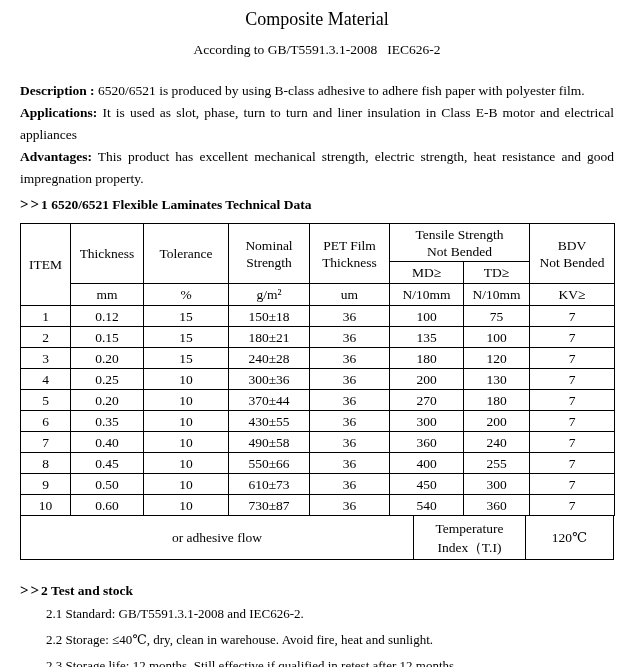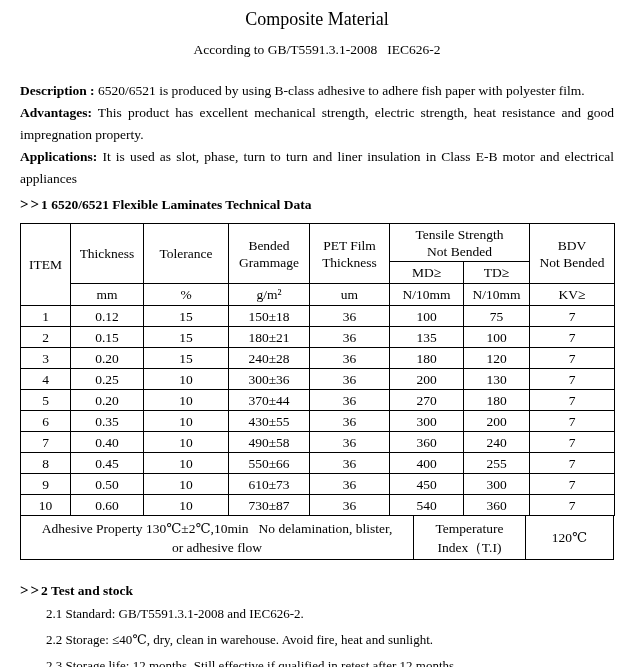--- a/index.html
+++ b/index.html
@@ -55,43 +55,43 @@
   .sub-item { font-size: 13px; line-height: 26px; padding-left: 26px; }
 </style>
 </head>
 <body>
 
 <h1 class="title">Composite Material</h1>
 <div class="subtitle">According to GB/T5591.3.1-2008   IEC626-2</div>
 
 <div class="intro">
   <p class="para"><span class="plabel">Description :</span><span> 6520/6521 is produced by using B-class adhesive to adhere fish paper with polyester film.</span></p>
+  <p class="para"><span class="plabel">Applications:</span><span> It is used as slot, phase, turn to turn and liner insulation in Class E-B motor and electrical appliances</span></p>
   <p class="para"><span class="plabel">Advantages:</span><span> This product has excellent mechanical strength, electric strength, heat resistance and good impregnation property.</span></p>
-  <p class="para"><span class="plabel">Applications:</span><span> It is used as slot, phase, turn to turn and liner insulation in Class E-B motor and electrical appliances</span></p>
 </div>
 
 <div class="section-heading section1-heading"><span class="marker">&gt;&gt;</span><span>1 6520/6521 Flexible Laminates Technical Data</span></div>
 
 <table class="spec-table">
   <colgroup>
     <col style="width:50px">
       <col style="width:73px">
       <col style="width:85px">
       <col style="width:81px">
       <col style="width:80px">
       <col style="width:74px">
       <col style="width:66px">
       <col style="width:85px">
   </colgroup>
   <thead>
     <tr class="hr1">
       <th rowspan="3">ITEM</th>
       <th rowspan="2">Thickness</th>
       <th rowspan="2">Tolerance</th>
-      <th rowspan="2">Bended Grammage</th>
+      <th rowspan="2">Nominal Strength</th>
       <th rowspan="2">PET Film Thickness</th>
       <th colspan="2"><span>Tensile Strength</span><br><span>Not Bended</span></th>
       <th rowspan="2"><span>BDV</span><br><span>Not Bended</span></th>
     </tr>
     <tr class="hr2">
       <th>MD≥</th>
       <th>TD≥</th>
     </tr>
     <tr class="hr3">
       <th>mm</th>
@@ -201,21 +201,21 @@
         <td>730±87</td>
         <td>36</td>
         <td>540</td>
         <td>360</td>
         <td>7</td>
     </tr>
   </tbody>
 </table>
 
 <div class="table-footer">
-  <div class="fcell f1"><span>Adhesive Property 130℃±2℃,10min   No delamination, blister,</span><span>or adhesive flow</span></div>
+  <div class="fcell f1"><span>or adhesive flow</span></div>
   <div class="fcell f2"><span>Temperature</span><span>Index（T.I)</span></div>
   <div class="fcell f3"><span>120℃</span></div>
 </div>
 
 <div class="section2">
   <div class="section-heading"><span class="marker">&gt;&gt;</span><span>2 Test and stock</span></div>
   <div class="sub-item">2.1 Standard: GB/T5591.3.1-2008 and IEC626-2.</div>
   <div class="sub-item">2.2 Storage: ≤40℃, dry, clean in warehouse. Avoid fire, heat and sunlight.</div>
   <div class="sub-item">2.3 Storage life: 12 months. Still effective if qualified in retest after 12 months.</div>
 </div>

